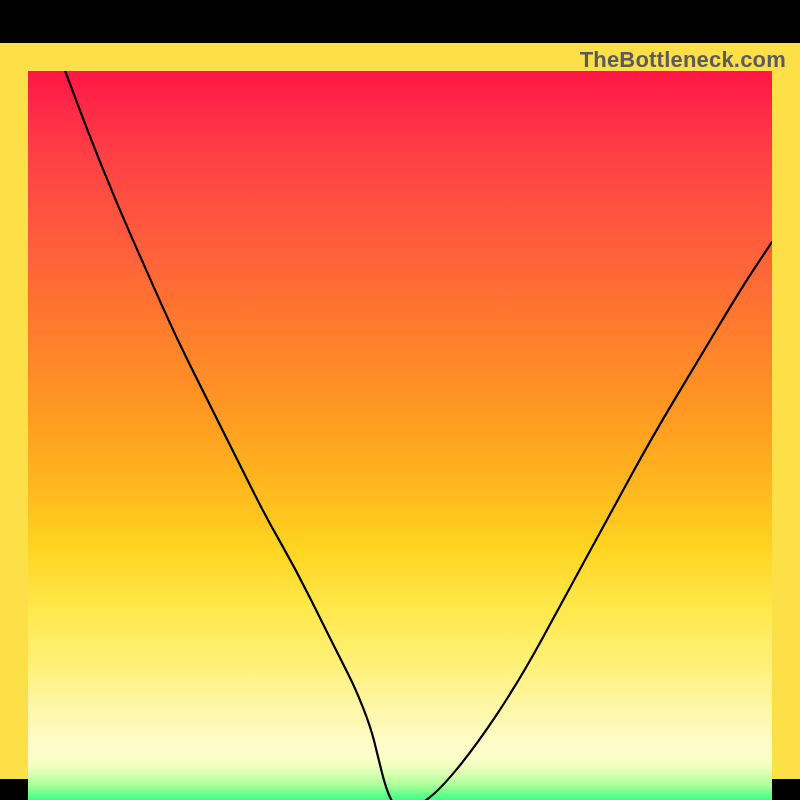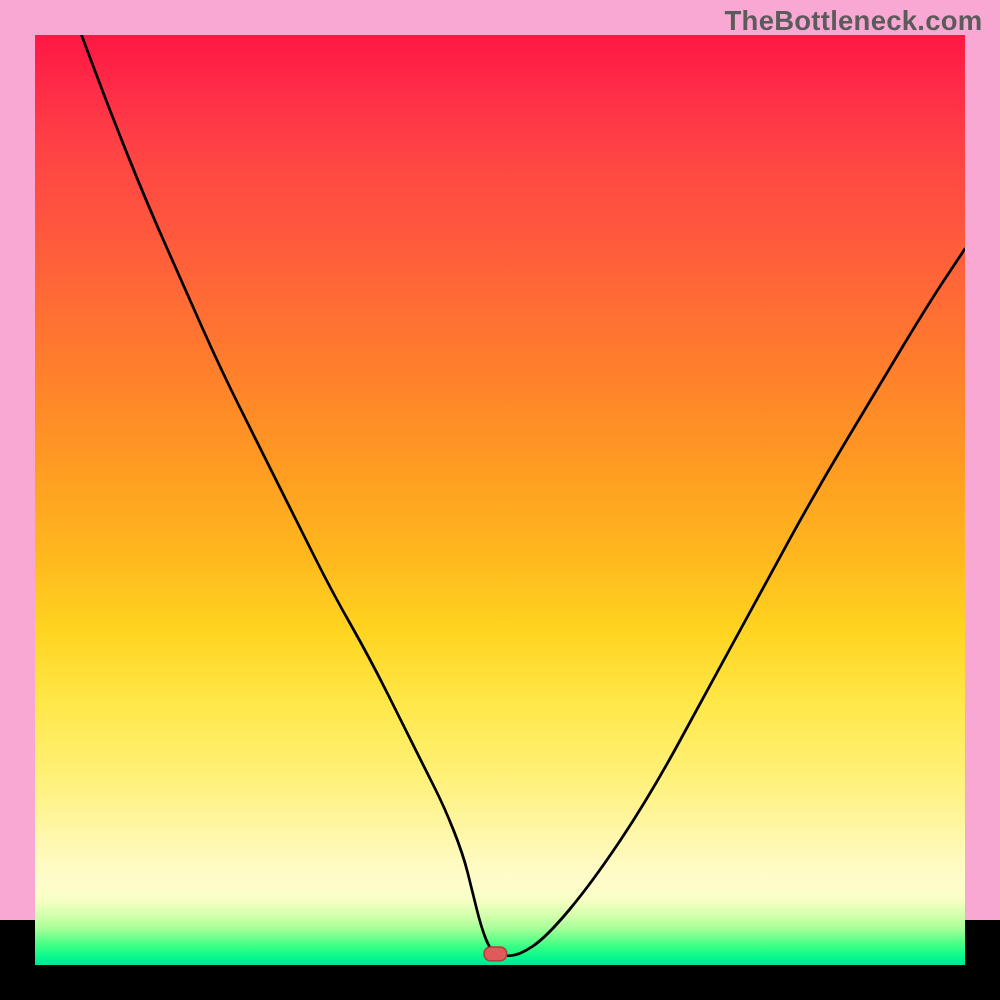--- a/index.html
+++ b/index.html
@@ -9,21 +9,22 @@
     height: 800px;
     background: #000;
     font-family: Arial, Helvetica, sans-serif;
     overflow: hidden;
   }
 
   .frame {
     position: relative;
     width: 800px;
     height: 736px;
-    background: #f9a8d4;
+    background: #fde047;
+    margin-top: 43px;
   }
 
   .watermark {
     position: absolute;
     top: 4px;
     right: 14px;
     color: #5b5b5b;
     font-size: 22px;
     font-weight: 600;
     letter-spacing: 0.2px;

